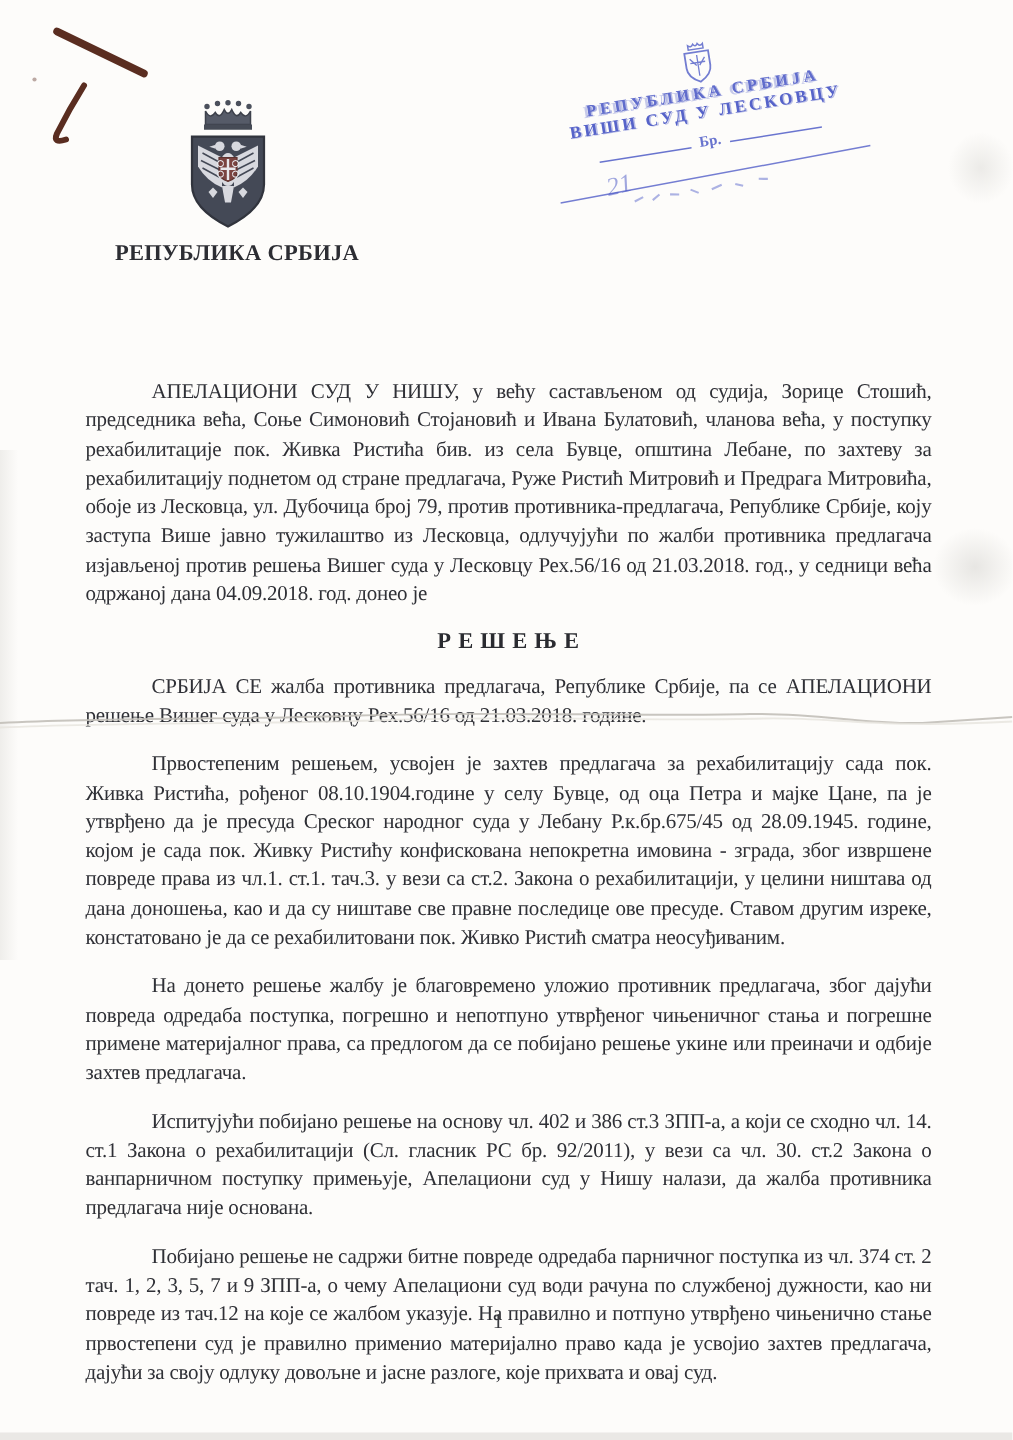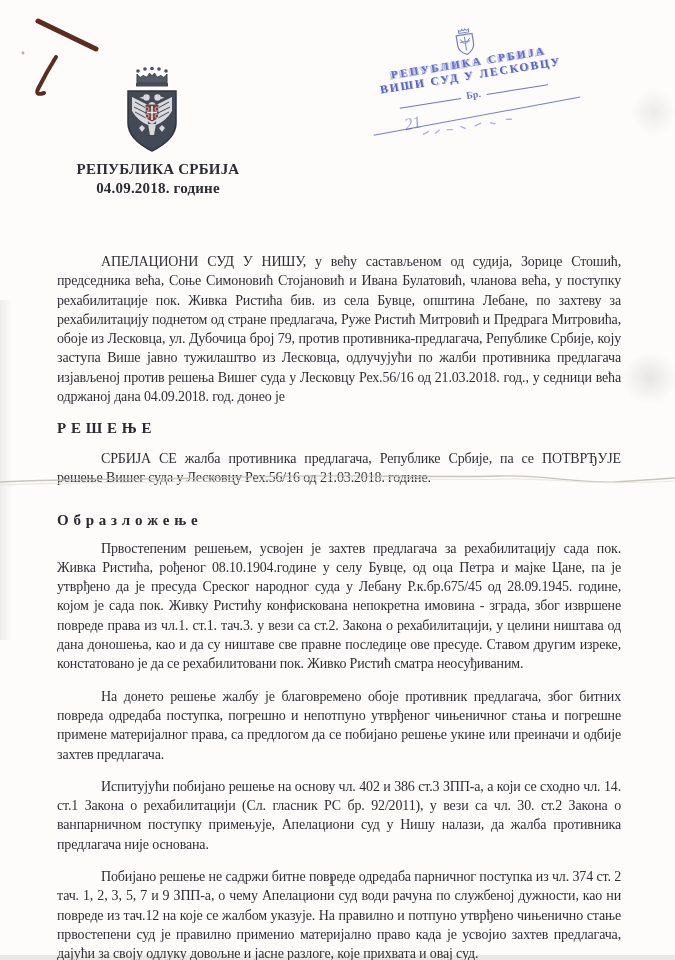--- a/index.html
+++ b/index.html
@@ -53,21 +53,21 @@
 
   
   .body-text{
     position:absolute;left:57px;top:252px;width:564px;
     font-size:14px;line-height:19.3px;text-align:justify;
     letter-spacing:-0.15px;color:#2f3036;
   }
   .para{margin:0 0 13px 0;text-indent:44px;}
   .para b,.para .b{font-weight:normal;}
   .doc-heading{
-    text-align:left;font-weight:bold;font-size:15px;color:#2a2b30;
+    text-align:center;font-weight:bold;font-size:15px;color:#2a2b30;
     margin:10px 0 10px;text-indent:0;letter-spacing:.5px;
   }
   .doc-heading.reasoning{margin:24px 0 8px;}
 
   .page-number{
     position:absolute;left:0;top:874px;width:664px;text-align:center;
     font-size:14px;color:#3a3b40;
   }
 </style>
 </head>
@@ -135,30 +135,28 @@
     </div>
     <div class="hand">21</div>
     <div class="rule2"></div>
     <svg class="scribble" width="120" height="10" viewBox="0 0 120 10">
       <path d="M4,6 l6,-2 M16,7 l5,-3 M28,5 l6,1 M42,4 l5,3 M56,6 l7,-2 M72,5 l5,2 M88,4 l6,1" stroke="currentColor" stroke-width="1.4" fill="none" opacity=".8"></path>
     </svg>
   </div>
 
   <div class="header-block">
     <div>РЕПУБЛИКА СРБИЈА</div>
-    <div>04.09.2018. године</div>
   </div>
 
   <div class="body-text">
     <p class="para"><span class="b">АПЕЛАЦИОНИ СУД У НИШУ,</span><span> у већу састављеном од судија, Зорице Стошић, председника већа, Соње Симоновић Стојановић и Ивана Булатовић, чланова већа, у поступку рехабилитације пок. Живка Ристића бив. из села Бувце, општина Лебане, по захтеву за рехабилитацију поднетом од стране предлагача, Руже Ристић Митровић и Предрага Митровића, обоје из Лесковца, ул. Дубочица број 79, против противника-предлагача, Републике Србије, коју заступа Више јавно тужилаштво из Лесковца, одлучујући по жалби противника предлагача изјављеној против решења Вишег суда у Лесковцу Рех.56/16 од 21.03.2018. год., у седници већа одржаној дана 04.09.2018. год. донео је</span></p>
     <p class="doc-heading">Р Е Ш Е Њ Е</p>
-    <p class="para"><span class="b">СРБИЈА СЕ</span><span> жалба противника предлагача, Републике Србије, па се </span><span class="b">ПОТВРЂУЈЕ</span><span> решење Вишег суда у Лесковцу Рех.56/16 од 21.03.2018. године.</span></p>
-    <p class="doc-heading reasoning">О б р а з л о ж е њ е</p>
+    <p class="para"><span class="b">СРБИЈА СЕ</span><span> жалба противника предлагача, Републике Србије, па се </span><span class="b">АПЕЛАЦИОНИ</span><span> решење Вишег суда у Лесковцу Рех.56/16 од 21.03.2018. године.</span></p>
     <p class="para"><span>Првостепеним решењем, усвојен је захтев предлагача за рехабилитацију сада пок. Живка Ристића, рођеног 08.10.1904.године у селу Бувце, од оца Петра и мајке Цане, па је утврђено да је пресуда Среског народног суда у Лебану Р.к.бр.675/45 од 28.09.1945. године, којом је сада пок. Живку Ристићу конфискована непокретна имовина - зграда, због извршене повреде права из чл.1. ст.1. тач.3. у вези са ст.2. Закона о рехабилитацији, у целини ништава од дана доношења, као и да су ништаве све правне последице ове пресуде. Ставом другим изреке, констатовано је да се рехабилитовани пок. Живко Ристић сматра неосуђиваним.</span></p>
-    <p class="para"><span>На донето решење жалбу је благовремено обоје противник предлагача, због битних повреда одредаба поступка, погрешно и непотпуно утврђеног чињеничног стања и погрешне примене материјалног права, са предлогом да се побијано решење укине или преиначи и одбије захтев предлагача.</span></p>
+    <p class="para"><span>На донето решење жалбу је благовремено уложио противник предлагача, због дајући повреда одредаба поступка, погрешно и непотпуно утврђеног чињеничног стања и погрешне примене материјалног права, са предлогом да се побијано решење укине или преиначи и одбије захтев предлагача.</span></p>
     <p class="para"><span>Испитујући побијано решење на основу чл. 402 и 386 ст.3 ЗПП-а, а који се сходно чл. 14. ст.1 Закона о рехабилитацији (Сл. гласник РС бр. 92/2011), у вези са чл. 30. ст.2 Закона о ванпарничном поступку примењује, Апелациони суд у Нишу налази, да жалба противника предлагача није основана.</span></p>
     <p class="para"><span>Побијано решење не садржи битне повреде одредаба парничног поступка из чл. 374 ст. 2 тач. 1, 2, 3, 5, 7 и 9 ЗПП-а, о чему Апелациони суд води рачуна по службеној дужности, као ни повреде из тач.12 на које се жалбом указује. На правилно и потпуно утврђено чињенично стање првостепени суд је правилно применио материјално право када је усвојио захтев предлагача, дајући за своју одлуку довољне и јасне разлоге, које прихвата и овај суд.</span></p>
   </div>
 
   <svg class="crease" viewBox="0 0 675 30" preserveAspectRatio="none">
     <path d="M0,16 C80,12 160,14 240,11 C340,8 420,12 500,10 C545,9 575,17 615,16 L675,12" stroke="#c2bfb8" stroke-width="1.3" fill="none" opacity=".9"></path>
     <path d="M0,19 C90,15 180,17 260,14 C350,11 430,15 510,13 C555,12 585,20 675,15" stroke="#e6e3dd" stroke-width="1.2" fill="none" opacity=".8"></path>
   </svg>
 
   <div class="page-number">1</div>

